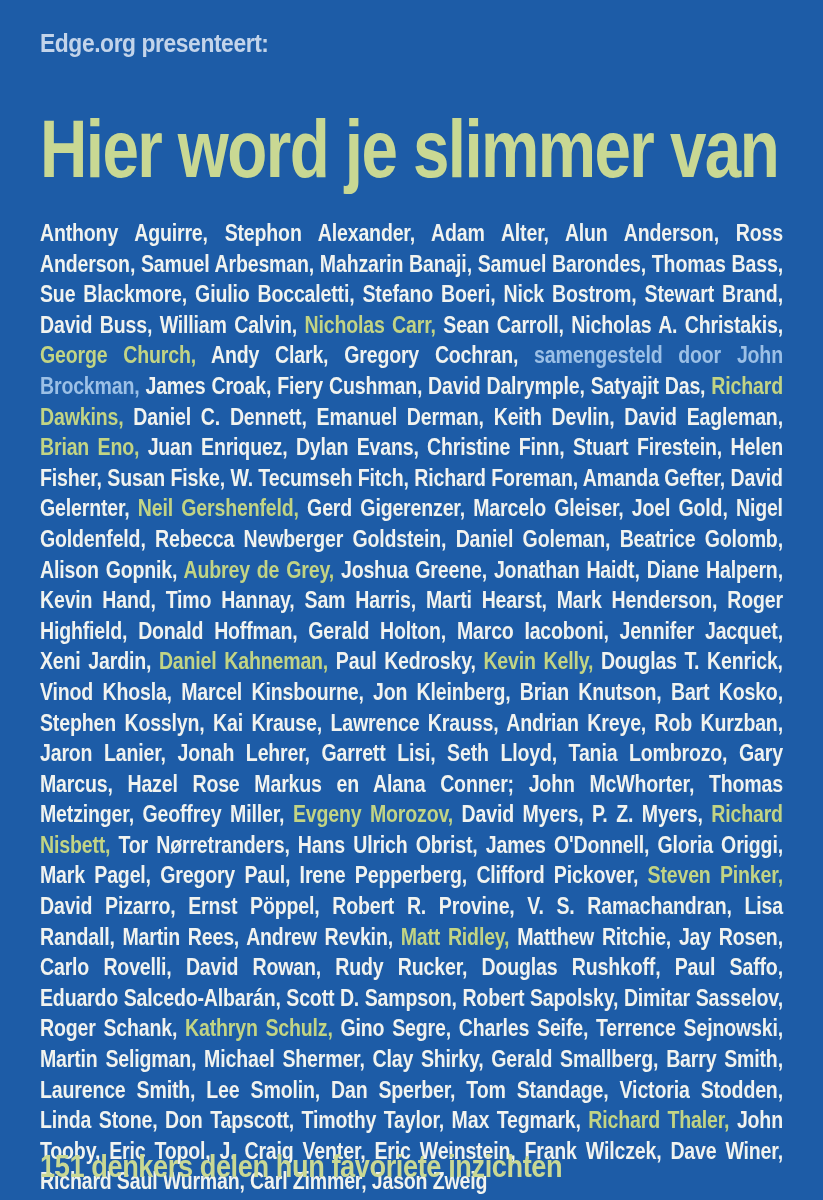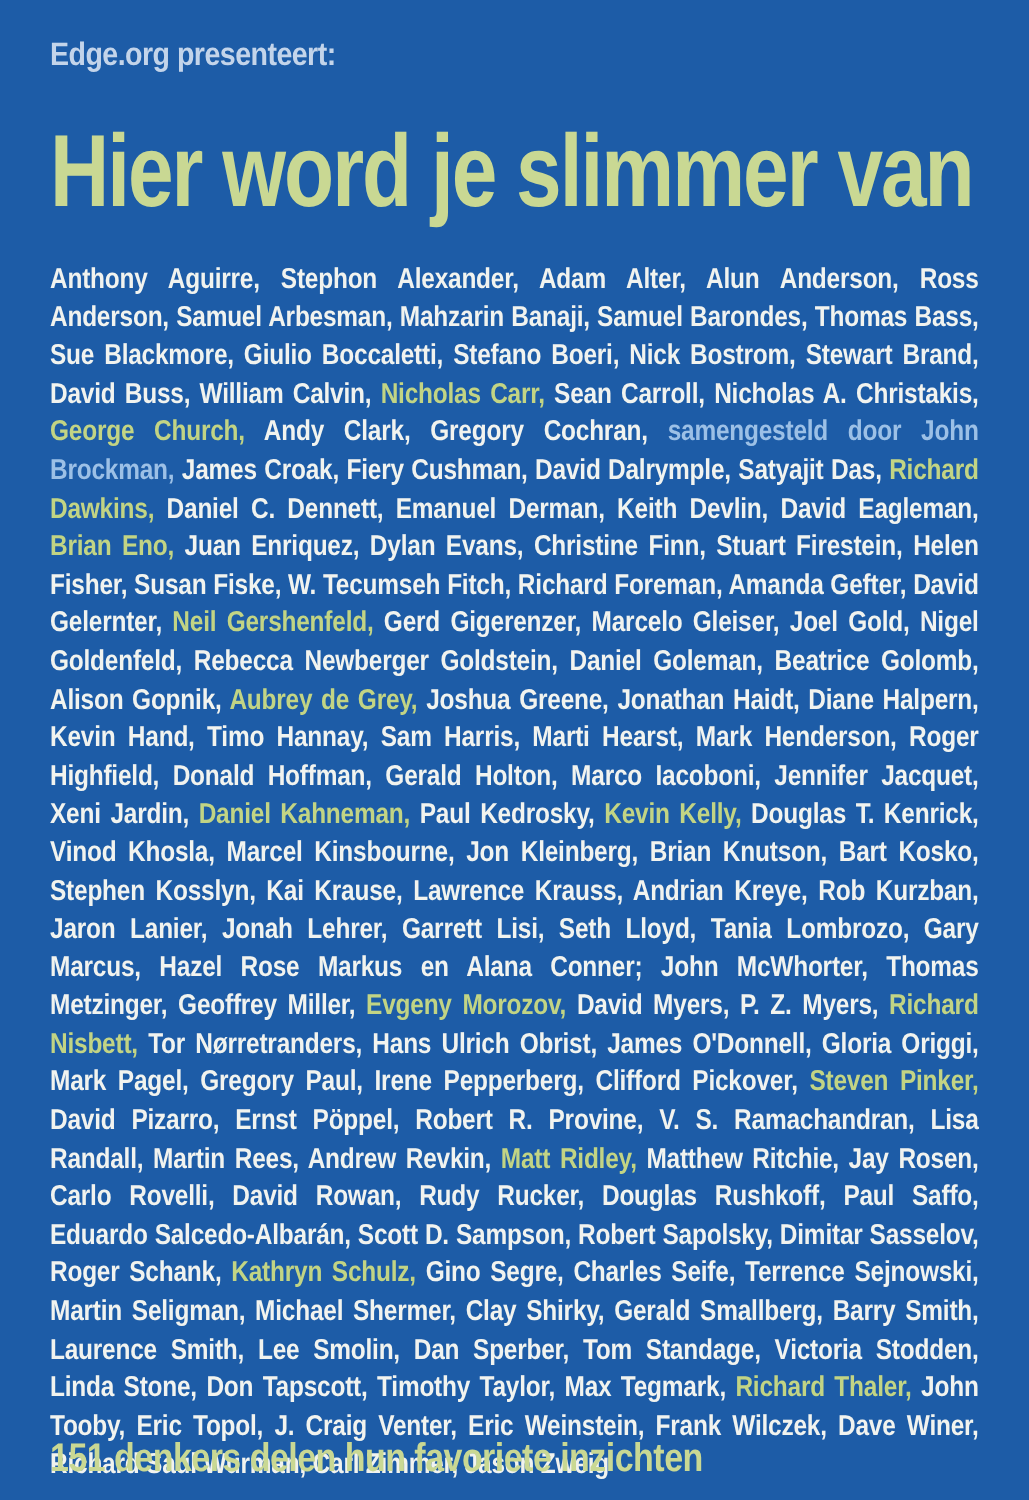--- a/index.html
+++ b/index.html
@@ -29,21 +29,21 @@
   }
   .presenter .condense {
     transform: scaleX(0.88);
     font-size: 26px;
     font-weight: bold;
     letter-spacing: -0.5px;
     color: var(--header-blue);
     white-space: nowrap;
   }
   .title {
-    margin-top: 32px;
+    margin-top: 43px;
   }
   .title .condense {
     transform: scaleX(0.80);
     font-size: 82px;
     font-weight: bold;
     letter-spacing: -2px;
     color: var(--title-green);
     white-space: nowrap;
   }
   .names {

